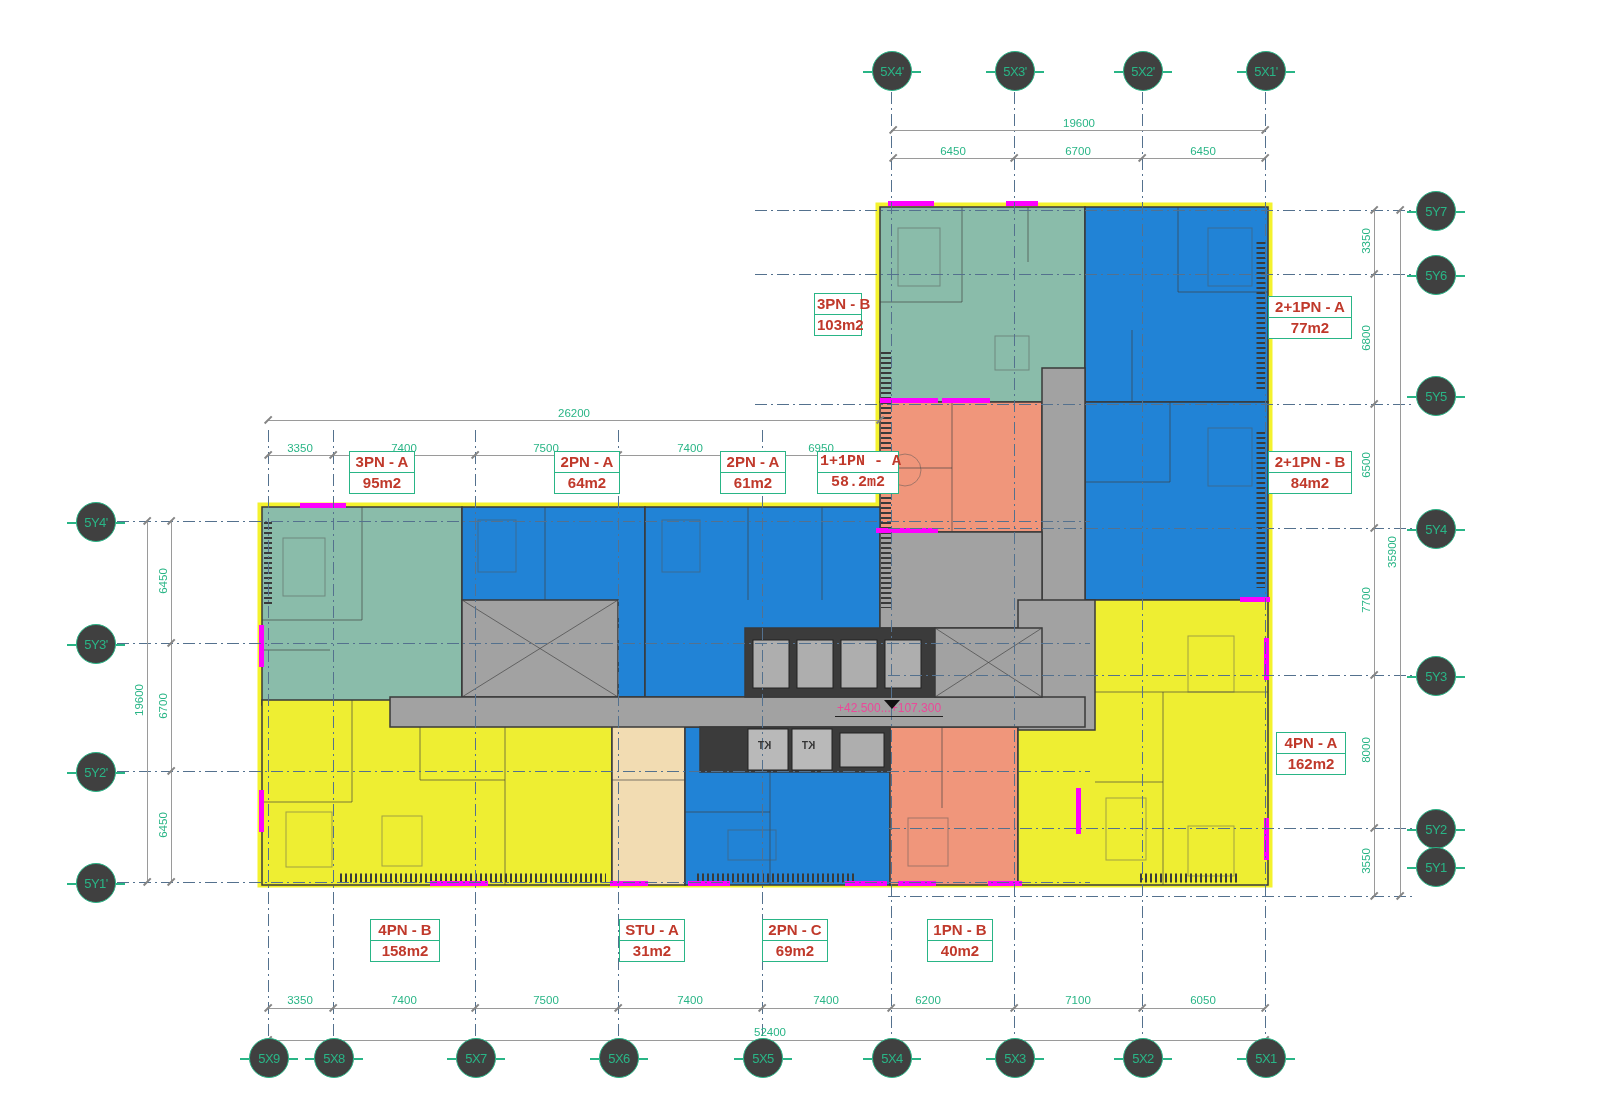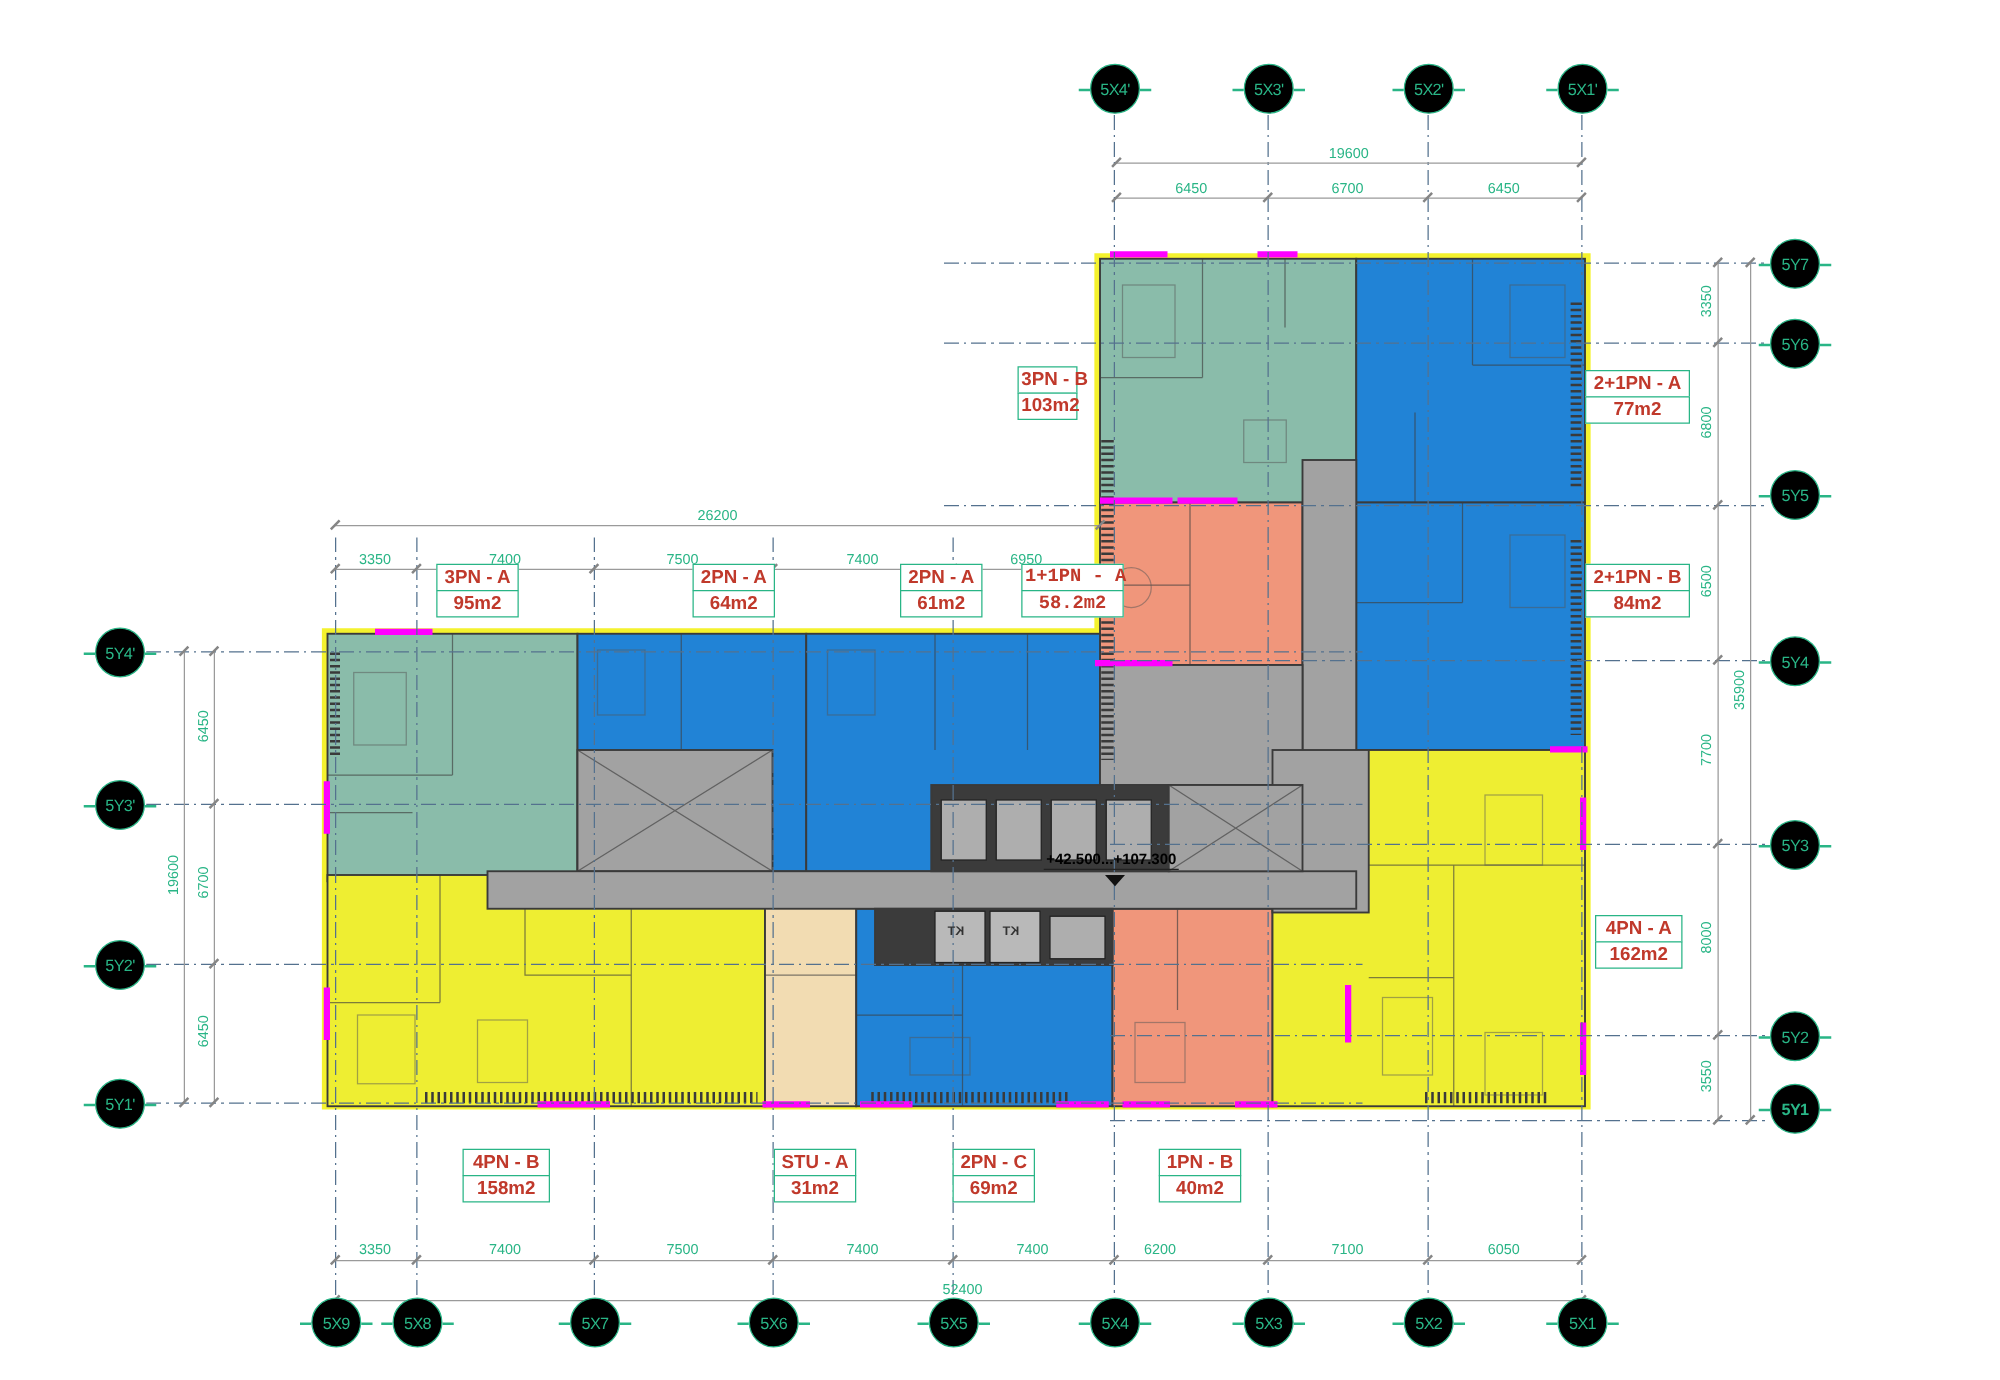--- a/index.html
+++ b/index.html
@@ -9,41 +9,41 @@
   #plan .w{stroke:#3a3a3a;stroke-width:1.5;}
   #plan .thin{stroke:#3f3f3f;stroke-width:1;opacity:.65;fill:none;}
   #plan .furn{stroke:#555;stroke-width:1;fill:none;opacity:.5;}
 
   .grid-v{position:absolute;width:1px;z-index:1;
     background-image:repeating-linear-gradient(to bottom,var(--grid) 0 12px,transparent 12px 16px,var(--grid) 16px 18px,transparent 18px 22px);}
   .grid-h{position:absolute;height:1px;z-index:1;
     background-image:repeating-linear-gradient(to right,var(--grid) 0 12px,transparent 12px 16px,var(--grid) 16px 18px,transparent 18px 22px);}
 
   .axis-circle{position:absolute;width:38px;height:38px;border:1.6px solid var(--green);border-radius:50%;
-    background:#000000;color:var(--green);font-size:13px;display:flex;align-items:center;justify-content:center;
+    background:#404040;color:var(--green);font-size:13px;display:flex;align-items:center;justify-content:center;
     z-index:5;letter-spacing:-0.5px;white-space:nowrap;}
   .axis-circle::before,.axis-circle::after{content:'';position:absolute;top:50%;height:1.5px;width:9px;background:var(--green);}
   .axis-circle::before{left:-10px;}
   .axis-circle::after{right:-10px;}
 
   .dim-line-h{position:absolute;height:1px;background:var(--dimline);z-index:2;}
   .dim-line-v{position:absolute;width:1px;background:var(--dimline);z-index:2;}
   .dim-tick{position:absolute;width:10px;height:1.5px;background:#858585;transform:rotate(-45deg);z-index:2;}
   .dim-val{position:absolute;color:var(--green);font-size:11.5px;text-align:center;z-index:3;}
   .dim-val-v{transform:rotate(-90deg);}
 
   .apt-label{position:absolute;z-index:6;text-align:center;}
   .apt-type,.apt-area{border:1.5px solid var(--green);background:#fff;color:var(--red);
     font-weight:bold;font-size:15px;line-height:20px;height:20px;white-space:nowrap;padding:0 2px;}
   .apt-area{margin-top:-1.5px;}
 
   #title{position:absolute;color:var(--red);font-size:27px;font-weight:bold;z-index:6;
     text-shadow:0 1px 0 #fff,1px 0 0 #fff;letter-spacing:.5px;}
 
-  #level-note{position:absolute;font-size:12px;font-weight:bold;color:#000000;border-bottom:1.5px solid #222;z-index:6;padding:0 2px 1px;}
+  #level-note{position:absolute;font-size:12px;font-weight:normal;color:#ec4899;border-bottom:1.5px solid #222;z-index:6;padding:0 2px 1px;margin-top:21px;}
   #level-marker{position:absolute;width:0;height:0;border-left:8px solid transparent;border-right:8px solid transparent;
     border-top:9px solid #111;z-index:6;}
   .kt-label{position:absolute;font-size:10px;font-weight:bold;color:#333;z-index:6;transform:scaleX(-1);}
 </style>
 </head>
 <body>
 
 <div id="stage">
 
   <svg id="plan" width="1600" height="1104" viewBox="0 0 1600 1104">
@@ -181,21 +181,21 @@
     <div class="axis-circle" style="left: 76px; top: 502px;">5Y4'</div>
     <div class="axis-circle" style="left: 76px; top: 624px;">5Y3'</div>
     <div class="axis-circle" style="left: 76px; top: 752px;">5Y2'</div>
     <div class="axis-circle" style="left: 76px; top: 863px;">5Y1'</div>
     <div class="axis-circle" style="left: 1416px; top: 191px; text-align: right;">5Y7</div>
     <div class="axis-circle" style="left: 1416px; top: 255px;">5Y6</div>
     <div class="axis-circle" style="left: 1416px; top: 376px;">5Y5</div>
     <div class="axis-circle" style="left: 1416px; top: 509px;">5Y4</div>
     <div class="axis-circle" style="left: 1416px; top: 656px;">5Y3</div>
     <div class="axis-circle" style="left: 1416px; top: 809px;">5Y2</div>
-    <div class="axis-circle" style="left: 1416px; top: 867px; font-weight: bold;">5Y1</div>
+    <div class="axis-circle" style="left: 1416px; top: 847px;">5Y1</div>
     <div class="dim-line-h" style="left: 893px; top: 130px; width: 372px;"></div>
     <div class="dim-tick" style="left: 888px; top: 129px;"></div>
     <div class="dim-tick" style="left: 1260px; top: 129px;"></div>
     <div class="dim-val" style="left: 1049px; top: 117px; width: 60px;">19600</div>
     <div class="dim-line-h" style="left: 893px; top: 158px; width: 372px;"></div>
     <div class="dim-tick" style="left: 888px; top: 157px;"></div>
     <div class="dim-tick" style="left: 1009px; top: 157px;"></div>
     <div class="dim-tick" style="left: 1137px; top: 157px;"></div>
     <div class="dim-tick" style="left: 1260px; top: 157px;"></div>
     <div class="dim-val" style="left: 923px; top: 145px; width: 60px;">6450</div>

